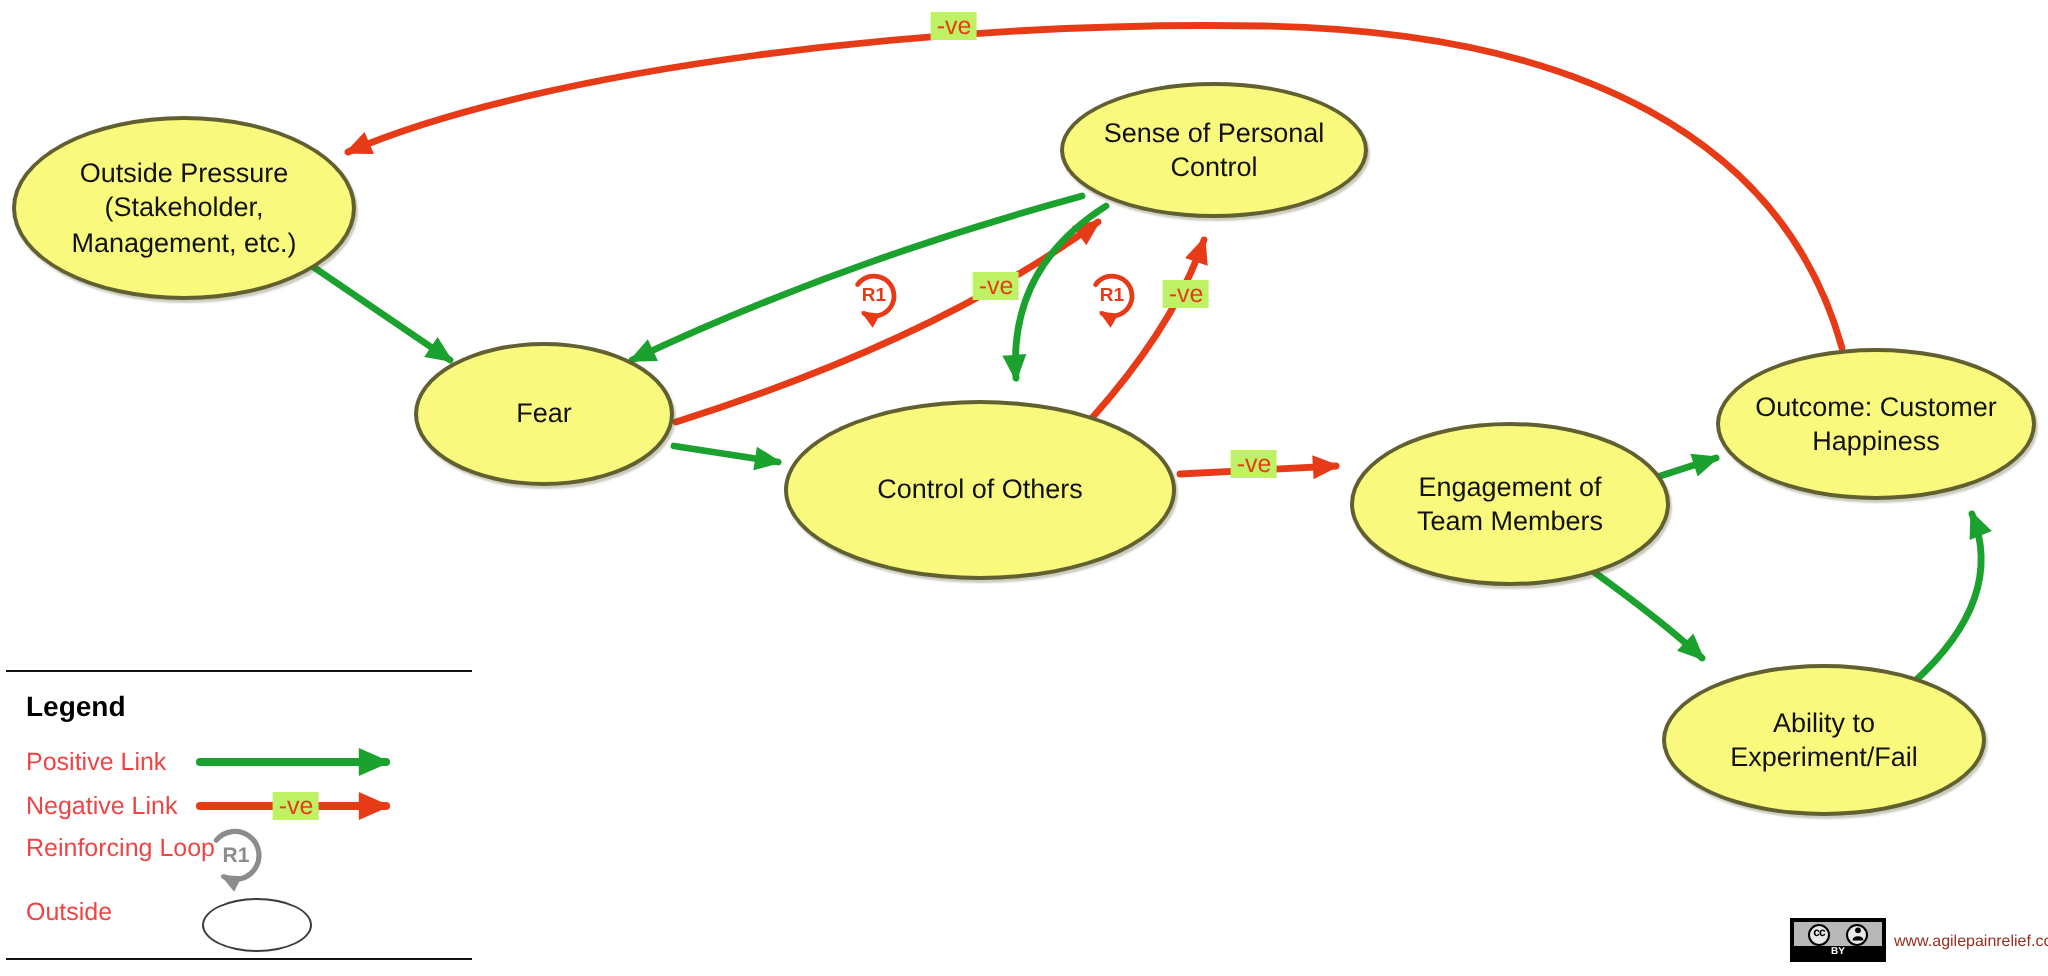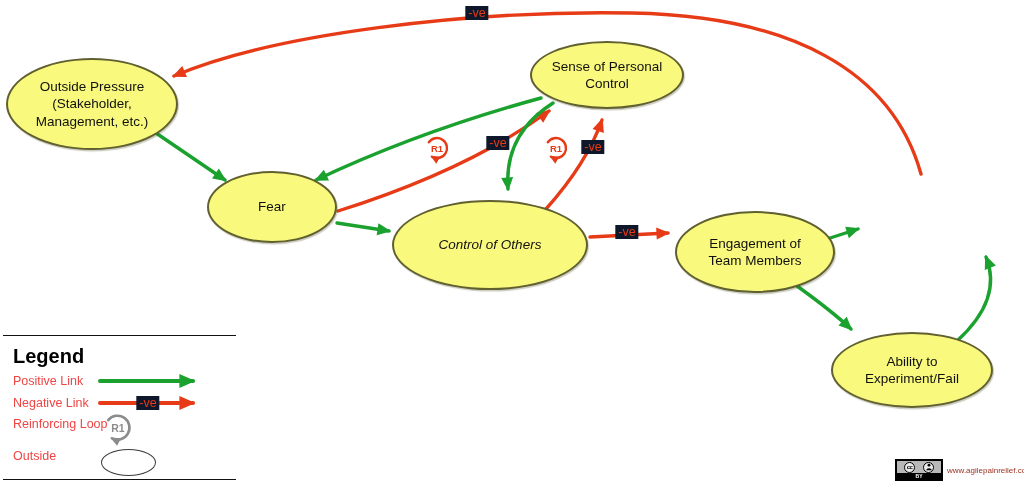--- a/index.html
+++ b/index.html
@@ -17,26 +17,26 @@
   .edge.lg{stroke-width:4;}
   .loop-arc{fill:none;stroke:var(--negative);stroke-width:2.4;stroke-linecap:round;}
   .loop-arc.gray{stroke:var(--loop-gray);stroke-width:2.6;}
   .mk-g{fill:var(--positive);} .mk-r{fill:var(--negative);} .mk-y{fill:var(--loop-gray);}
   .node{position:absolute;border-radius:50%;background:var(--node-fill);
         border:2px solid var(--node-border);display:flex;align-items:center;justify-content:center;
         text-align:center;font-size:13.5px;line-height:1.28;color:#111;
         box-shadow:1px 1.5px 1px rgba(70,70,30,.28);box-sizing:border-box;}
   .node-label{display:block;}
   .neg-label{position:absolute;transform:translate(-50%,-50%);color:var(--negative);
-             font-size:12.5px;background:#0f172a;padding:0 3px;white-space:nowrap;}
+             font-size:12.5px;background:#bef264;padding:0 3px;white-space:nowrap;}
   .r1-label{position:absolute;transform:translate(-50%,-50%);color:var(--negative);
             font-size:9.5px;font-weight:bold;}
   .r1-label.gray{color:var(--loop-gray);font-size:10.5px;}
   .legend-rule{position:absolute;left:3px;width:233px;height:0;border-top:1.8px solid #111;}
-  .legend-title{position:absolute;left:13px;font-size:20px;font-weight:bold;color:#000;}
+  .legend-title{position:absolute;left:13px;font-size:14px;font-weight:bold;color:#000;}
   .legend-item-label{position:absolute;left:13px;font-size:12.5px;color:#ef4444;}
   .legend-ellipse{position:absolute;left:101px;top:449px;width:55px;height:27px;
                   border:1.4px solid #3c3c3c;border-radius:50%;box-sizing:border-box;}
   .caption{position:absolute;left:315px;top:446px;width:470px;text-align:center;
            font-size:14.2px;line-height:1.18;color:#222;}
   .cc-badge{position:absolute;left:895px;top:459px;width:48px;height:22px;
             border:2px solid #000;background:#b8b8b8;box-sizing:border-box;
             display:flex;flex-direction:column;}
   .cc-row{flex:1;display:flex;align-items:center;justify-content:space-around;padding:0 3px;}
   .cc-circle{width:11px;height:11px;border:1.5px solid #000;border-radius:50%;background:#e9e9e9;
@@ -91,24 +91,27 @@
   <div class="node" style="left:6px;top:58px;width:172px;height:92px;">
     <span class="node-label" style="max-width:132px;">Outside Pressure (Stakeholder, Management, etc.)</span>
   </div>
   <div class="node" style="left:530px;top:41px;width:154px;height:68px;">
     <span class="node-label" style="max-width:122px;text-align:center;">Sense of Personal Control</span>
   </div>
   <div class="node" style="left:207px;top:171px;width:130px;height:72px;">
     <span class="node-label" style="max-width:100px;">Fear</span>
   </div>
   <div class="node" style="left:392px;top:200px;width:196px;height:90px;">
-    <span class="node-label" style="max-width:170px;font-style:italic;">Control of Others</span>
+    <span class="node-label" style="max-width:170px;">Control of Others</span>
   </div>
   <div class="node" style="left:675px;top:211px;width:160px;height:82px;">
     <span class="node-label" style="max-width:118px;text-align:center;">Engagement of Team Members</span>
+  </div>
+  <div class="node" style="left:858px;top:174px;width:160px;height:76px;">
+    <span class="node-label" style="max-width:136px;">Outcome: Customer Happiness</span>
   </div>
   <div class="node" style="left:831px;top:332px;width:162px;height:76px;">
     <span class="node-label" style="max-width:112px;">Ability to Experiment/Fail</span>
   </div>
 
   <div class="neg-label" style="left:477px;top:13px;">-ve</div>
   <div class="neg-label" style="left:498px;top:143px;">-ve</div>
   <div class="neg-label" style="left:593px;top:147px;">-ve</div>
   <div class="neg-label" style="left:627px;top:232px;">-ve</div>
 

